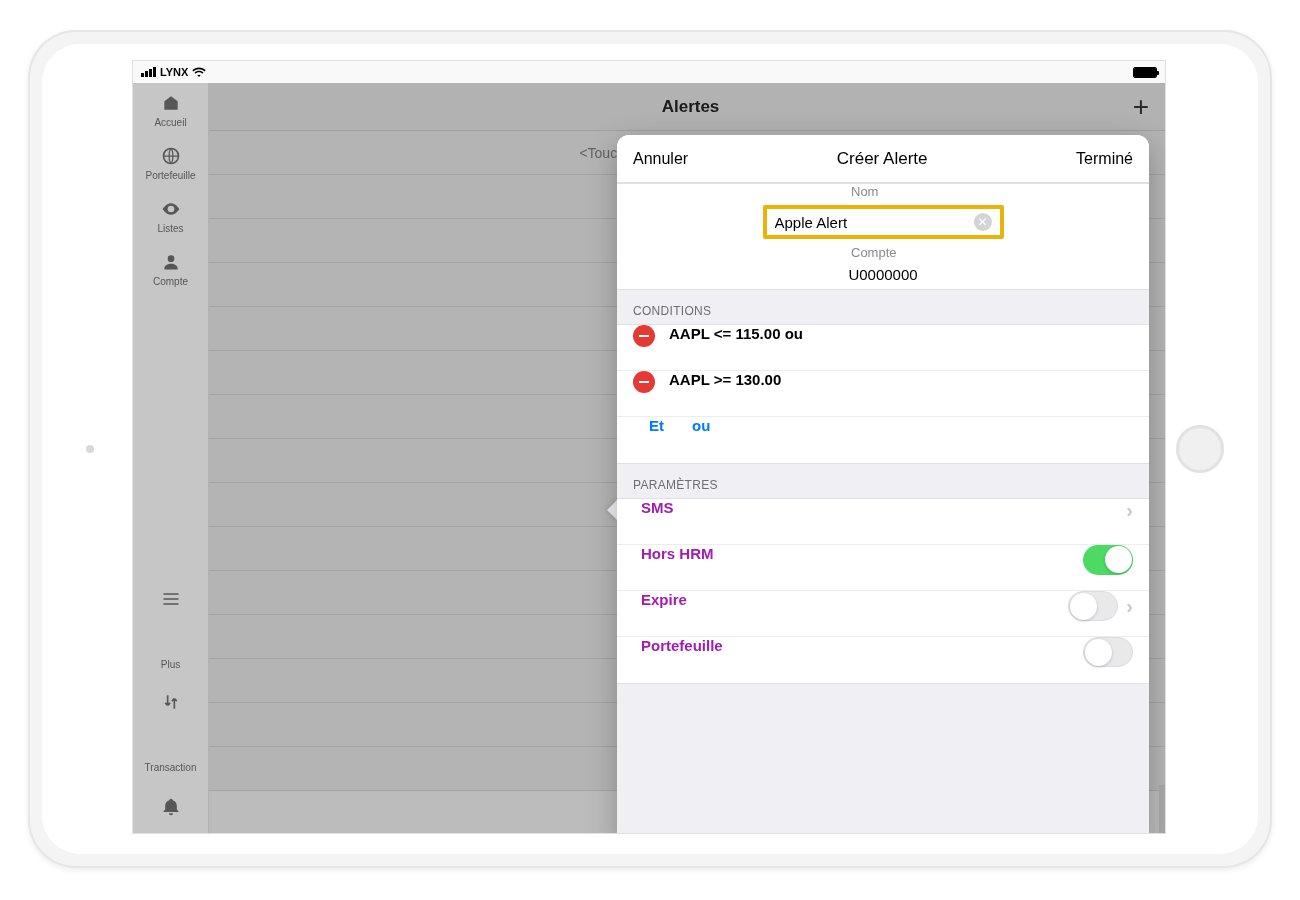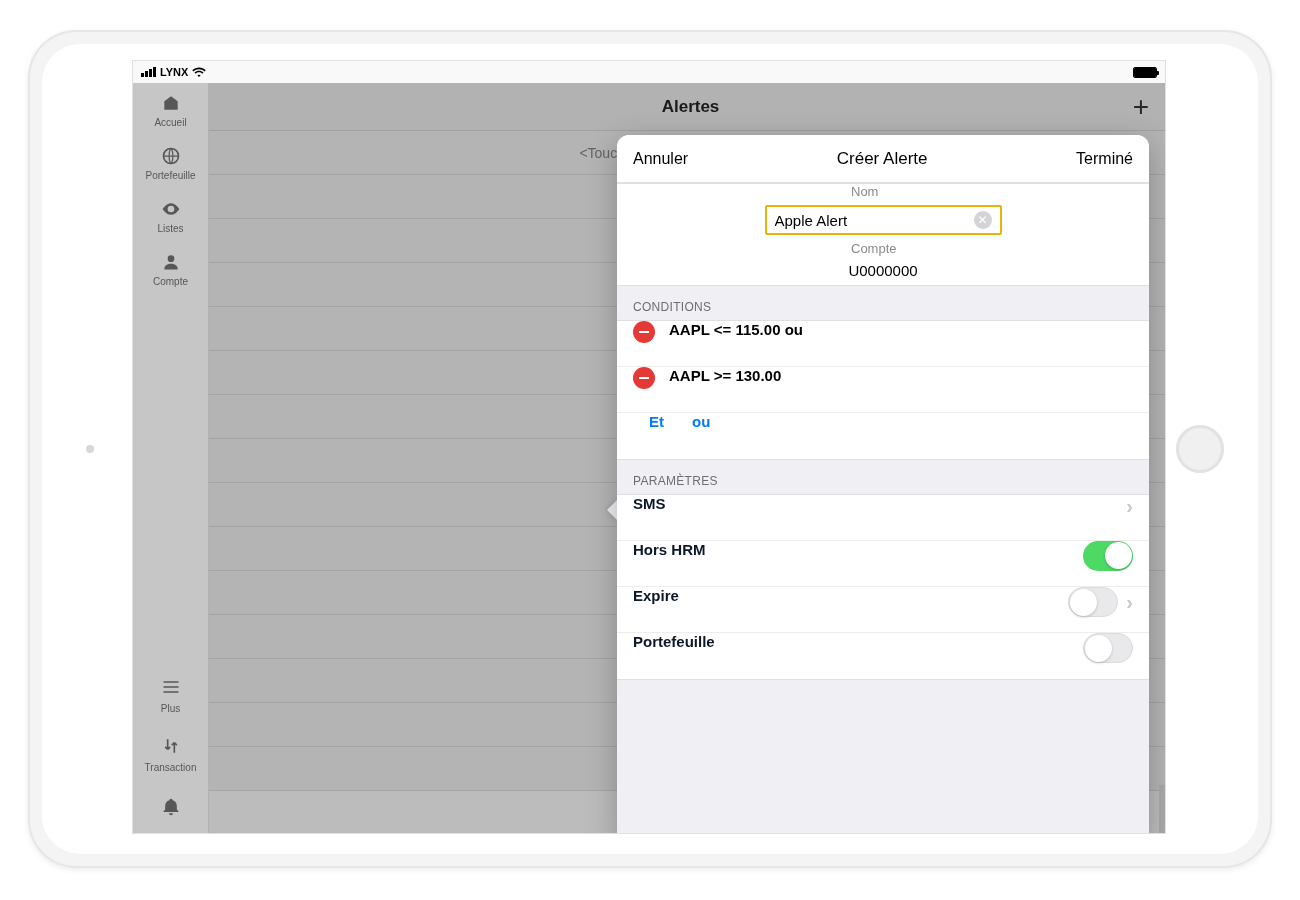--- a/index.html
+++ b/index.html
@@ -88,21 +88,21 @@
   .sidebar-item {
     display: flex;
     flex-direction: column;
     align-items: center;
     padding: 10px 0 8px;
     color: #6b6b6b;
     font-size: 10px;
     cursor: pointer;
   }
   .sidebar-item svg, .sidebar-item .glyph { width: 20px; height: 20px; margin-bottom: 4px; fill: #6b6b6b; color:#6b6b6b; display:flex; align-items:center; justify-content:center; font-size:18px;}
-  .sidebar-bottom .sidebar-item { padding: 12px 4px; }
+  .sidebar-bottom .sidebar-item { padding: 12px 4px; gap: 44px; }
   .bell-item { padding: 14px 0; }
 
   
   .main {
     flex: 1;
     background: #e6e6e6;
     position: relative;
   }
   .main-header {
     height: 48px;
@@ -172,42 +172,42 @@
   .modal-header .htitle { font-size: 17px; font-weight: 400; }
 
   .form-section { background: #fff; border-top: 1px solid #e0e0e0; border-bottom: 1px solid #e0e0e0; }
   .form-row { display:flex; align-items:center; min-height: 36px; padding: 0 12px; flex-direction: column; }
   .form-label { width: 64px; font-size: 13px; color: #8a8a8e; }
   .name-input-wrap {
     flex: 1;
     display: flex;
     align-items: center;
     background: #fff;
-    border: 2px solid #eab308;
+    border: 4px solid #eab308;
     border-radius: 2px;
     padding: 4px 8px;
     margin: 6px 0;
   }
   .name-input { flex:1; border:none; outline:none; font-size:15px; background:transparent; }
   .clear-btn { width:18px; height:18px; border-radius:50%; background:#d4d4d7; color:#fff; font-size:12px; display:flex; align-items:center; justify-content:center; cursor:pointer; }
   .account-val { font-size: 15px; color: #000; padding: 6px 0; }
 
   .section-label { font-size: 12px; letter-spacing: 0.3px; color: #6d6d72; padding: 14px 16px 6px; text-transform: uppercase; }
 
   .list-group { background:#fff; border-top:1px solid #e0e0e0; border-bottom:1px solid #e0e0e0; }
   .list-row { display:flex; align-items:flex-start; min-height:46px; padding: 0 16px; border-bottom:1px solid #ededed; font-size:15px;font-weight:bold; }
   .list-row:last-child { border-bottom:none; }
   .remove-btn { width:22px; height:22px; border-radius:50%; background:#e53935; color:#fff; display:flex; align-items:center; justify-content:center; margin-right:14px; cursor:pointer; }
   .remove-btn .bar { width:10px; height:2px; background:#fff; }
   .cond-text { color:#000; }
   .logic-row { padding: 0 32px; gap: 28px; }
   .logic-link { color:#007aff; font-size:15px; cursor:pointer; }
 
   .setting-row { justify-content: space-between; }
-  .setting-label { color:#0f172a; }
+  .setting-label { color:#a21caf;margin-left:8px; }
   .chevron { color:#c7c7cc; font-size:20px; margin-left:8px; }
   .right-group { display:flex; align-items:center; }
 
   .toggle { width:50px; height:30px; border-radius:15px; position:relative; cursor:pointer; }
   .toggle.on { background:#4cd964; }
   .toggle.off { background:#e9e9eb; border:1px solid #dcdcdc; }
   .toggle .knob { position:absolute; top:1px; width:27px; height:27px; border-radius:50%; background:#fff; box-shadow:0 1px 3px rgba(0,0,0,0.2); }
   .toggle.on .knob { right:1px; }
   .toggle.off .knob { left:1px; }
 

